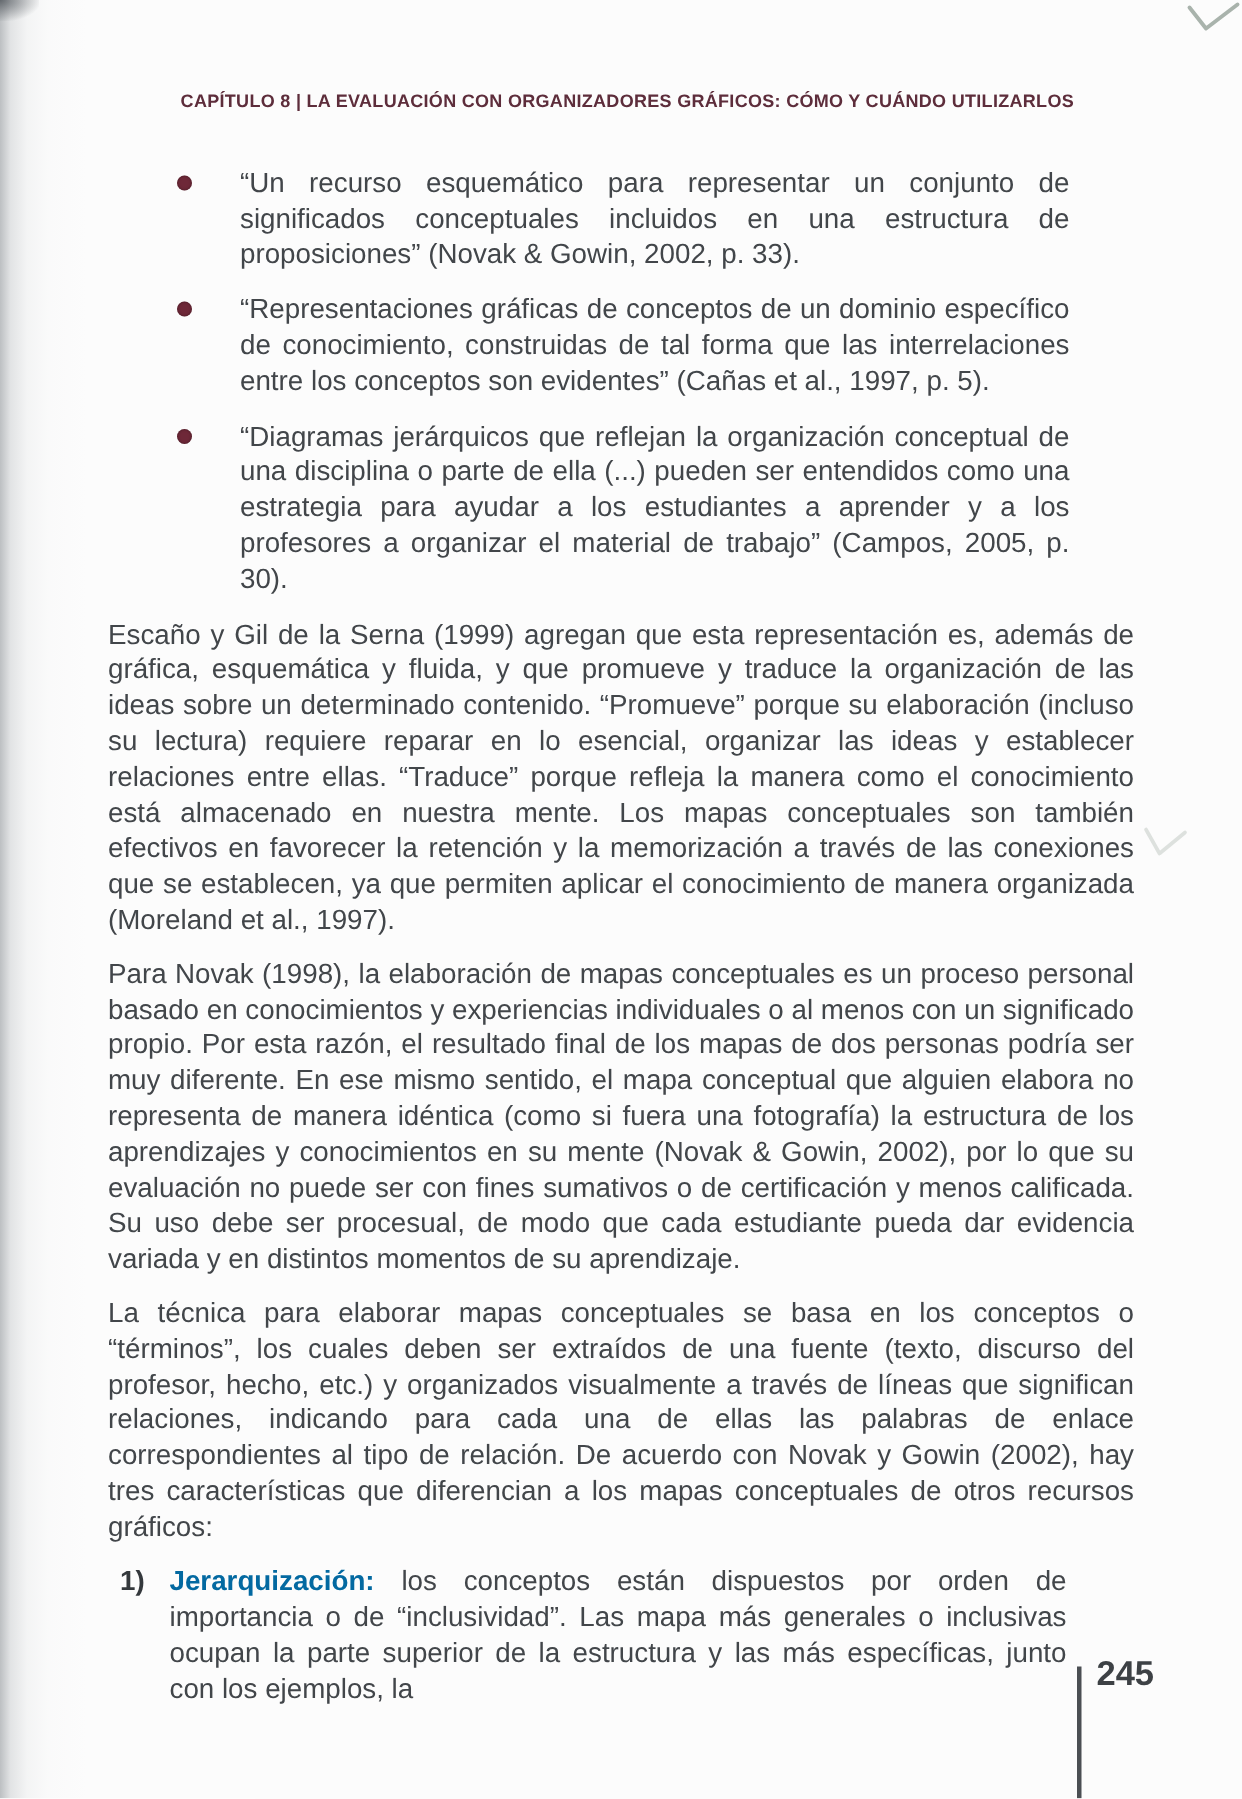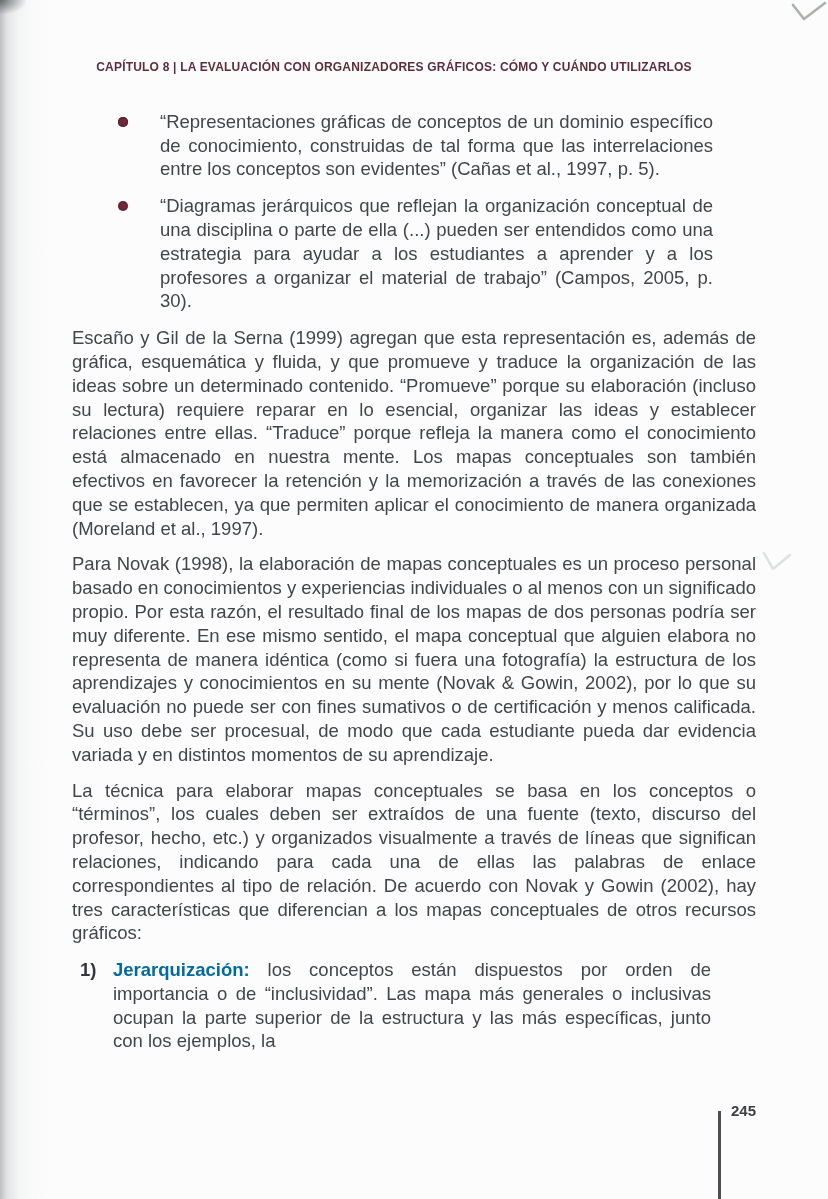--- a/index.html
+++ b/index.html
@@ -33,21 +33,21 @@
     pointer-events: none;
   }
   .content {
     position: absolute; left: 72px; right: 72px; top: 0;
     color: #42464a;
     font-size: 18.5px;
     line-height: 23.8px;
   }
   .running-header {
     margin-top: 56px;
-    text-align: center;
+    text-align: right;
     padding-right: 40px;
     font-size: 12px;
     font-weight: bold;
     letter-spacing: 0.2px;
     color: #5d2d3b;
   }
   .quote-list {
     list-style: none;
     margin: 30px 43px 0 0;
     padding: 0;
@@ -85,21 +85,21 @@
   .num-lead { font-weight: bold; color: #0369a1; }
   .footer-rule {
     position: absolute;
     left: 718px; top: 1111px;
     width: 3px; height: 88px;
     background: #4b4f53;
   }
   .page-number {
     position: absolute;
     left: 731px; top: 1102px;
-    font-size: 15px;
+    font-size: 23px;
     font-weight: bold;
     color: #3d4145;
   }
   .mark { position: absolute; pointer-events: none; }
   .mark-top-right { left: 787px; top: 0px; }
   .mark-mid-right { left: 759px; top: 545px; }
 </style>
 </head>
 <body>
 
@@ -116,20 +116,21 @@
     <path d="M5 8 L14 24 L31 10" fill="none" stroke="#c3cac5" stroke-width="2.4" stroke-linecap="round" stroke-linejoin="round" opacity="0.55"></path>
   </svg>
 
   <div class="content">
 
     <div class="running-header">CAPÍTULO 8 | LA EVALUACIÓN CON ORGANIZADORES GRÁFICOS: CÓMO Y CUÁNDO UTILIZARLOS</div>
 
     <ul class="quote-list">
       <li>
         <span class="dot"></span>
+        <span>“Un recurso esquemático para representar un conjunto de significados conceptuales incluidos en una estructura de proposiciones” (Novak &amp; Gowin, 2002, p. 33).</span>
       </li>
       <li>
         <span class="dot"></span>
         <span>“Representaciones gráficas de conceptos de un dominio específico de conocimiento, construidas de tal forma que las interrelaciones entre los conceptos son evidentes” (Cañas et al., 1997, p. 5).</span>
       </li>
       <li>
         <span class="dot"></span>
         <span>“Diagramas jerárquicos que reflejan la organización conceptual de una disciplina o parte de ella (...) pueden ser entendidos como una estrategia para ayudar a los estudiantes a aprender y a los profesores a organizar el material de trabajo” (Campos, 2005, p. 30).</span>
       </li>
     </ul>

